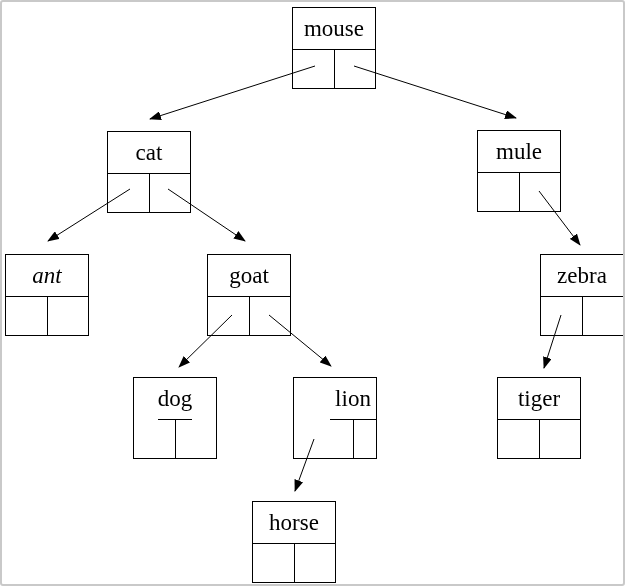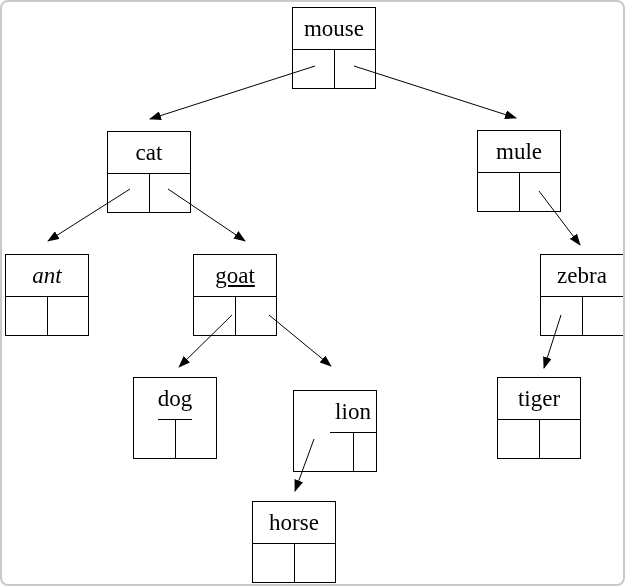--- a/index.html
+++ b/index.html
@@ -8,21 +8,21 @@
     background: #ffffff;
     font-family: "Liberation Serif", "DejaVu Serif", serif;
   }
   .canvas {
     position: relative;
     width: 625px;
     height: 586px;
     box-sizing: border-box;
     background: #ffffff;
     border: 2px solid #c9c9c9;
-    border-radius: 8px;
+    border-radius: 3px;
     overflow: hidden;
   }
   svg.edges {
     position: absolute;
     left: 0;
     top: 0;
     width: 625px;
     height: 586px;
     z-index: 2;
     pointer-events: none;
@@ -106,21 +106,21 @@
   </div>
 
   <div class="node" style="left:3px; top:252px;font-style:italic;">
     <div class="node-label">ant</div>
     <div class="node-cells">
       <span class="cell left"></span>
       <span class="cell right"></span>
     </div>
   </div>
 
-  <div class="node" style="left:191px; top:252px;text-decoration:underline;">
+  <div class="node" style="left:205px; top:252px;">
     <div class="node-label">goat</div>
     <div class="node-cells">
       <span class="cell left"></span>
       <span class="cell right"></span>
     </div>
   </div>
 
   <div class="node" style="left:538px; top:252px;">
     <div class="node-label">zebra</div>
     <div class="node-cells">
@@ -130,21 +130,21 @@
   </div>
 
   <div class="node" style="left:131px; top:375px;align-items:center;">
     <div class="node-label">dog</div>
     <div class="node-cells">
       <span class="cell left"></span>
       <span class="cell right"></span>
     </div>
   </div>
 
-  <div class="node" style="left:291px; top:388px;padding-left:36px;">
+  <div class="node" style="left:291px; top:375px;padding-left:36px;">
     <div class="node-label">lion</div>
     <div class="node-cells">
       <span class="cell left"></span>
       <span class="cell right"></span>
     </div>
   </div>
 
   <div class="node" style="left:250px; top:499px;">
     <div class="node-label">horse</div>
     <div class="node-cells">

